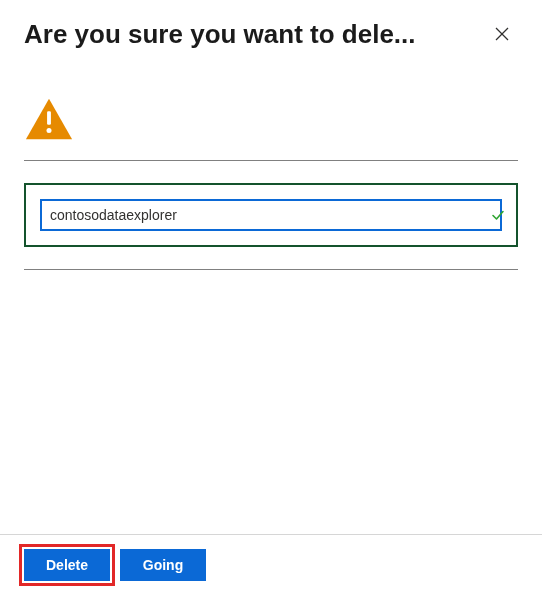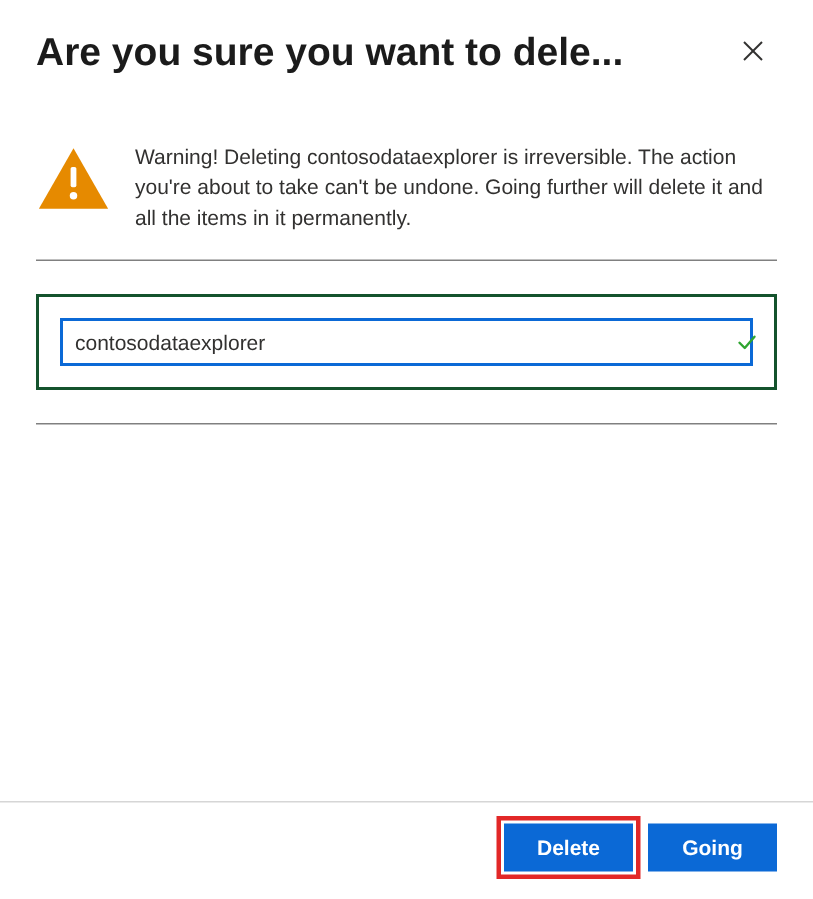--- a/index.html
+++ b/index.html
@@ -82,24 +82,23 @@
     .check-icon {
       position: absolute;
       right: 10px;
       top: 50%;
       transform: translateY(-50%);
       color: #2fa531;
       pointer-events: none;
     }
     .footer {
       border-top: 1px solid #d6d6d6;
-      padding: 14px 24px 18px 24px;
+      padding: 14px 37px 18px 24px;
       display: flex;
       gap: 10px;
-      justify-content: flex-end;
     }
     .btn {
       min-width: 86px;
       height: 32px;
       display: flex;
       align-items: center;
       justify-content: center;
       font-size: 14px;
       font-weight: 600;
       font-family: inherit;
@@ -127,21 +126,20 @@
   </div>
 </div>
 
 <div class="content">
   <div class="warning-block">
     <svg class="warning-icon" viewBox="0 0 52 46">
       <path d="M26 2 L50 44 L2 44 Z" fill="#e68a00"></path>
       <rect x="24" y="15" width="4" height="14" rx="1.3" fill="#ffffff"></rect>
       <circle cx="26" cy="35" r="2.6" fill="#ffffff"></circle>
     </svg>
-    <div class="warning-text">Warning! Deleting contosodataexplorer is irreversible. The action you're about to take can't be undone. Going further will delete it and all the items in it permanently.</div>
   </div>
 
   <hr class="divider">
 
   <div class="input-wrapper">
     <input type="text" class="confirm-input" value="contosodataexplorer" style="">
     <svg class="check-icon" width="16" height="16" viewBox="0 0 16 16">
       <path d="M3 8.5 L6.5 12 L13 4.5" stroke="currentColor" stroke-width="1.6" fill="none" stroke-linecap="round" stroke-linejoin="round"></path>
     </svg>
   </div>

